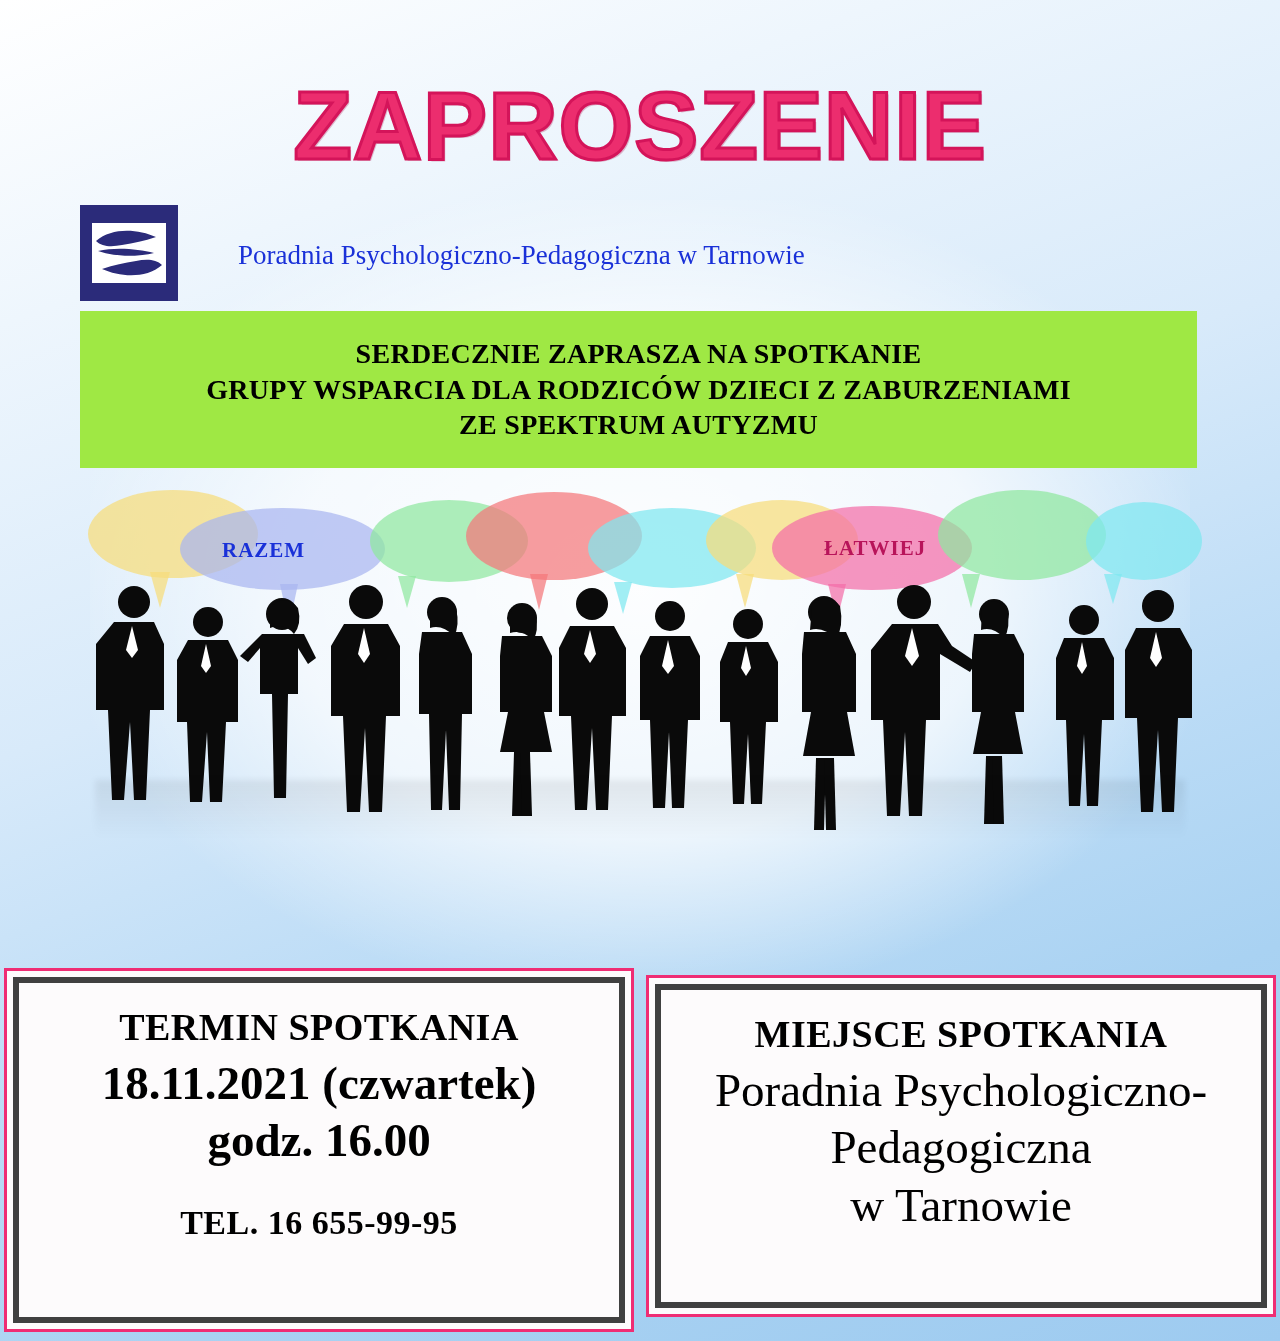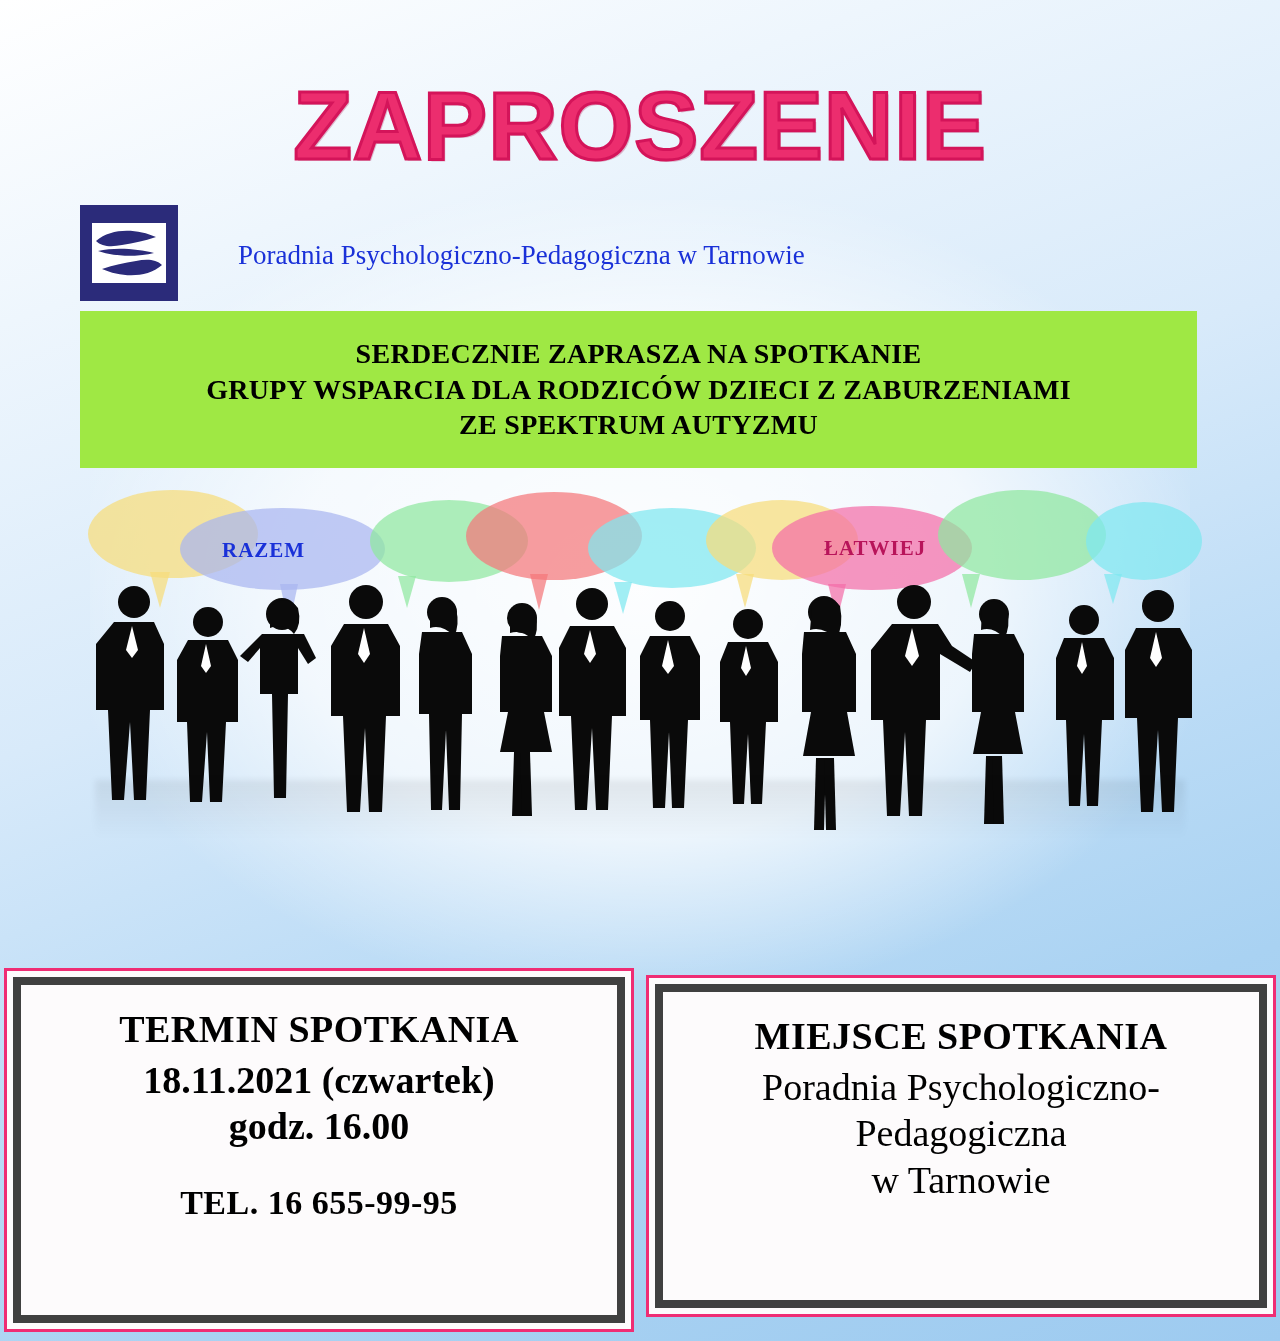--- a/index.html
+++ b/index.html
@@ -141,21 +141,21 @@
 
   
   .box {
     position: absolute;
     background: #fdfbfc;
     border: 3px solid #ef2d74;
     box-sizing: border-box;
     padding: 6px;
   }
   .box-inner {
-    border: 8px solid #404040;
+    border: 6px solid #404040;
     width: 100%;
     height: 100%;
     box-sizing: border-box;
     display: flex;
     flex-direction: column;
     align-items: center;
     justify-content: flex-start;
     padding-top: 22px;
   }
   #box-date {
@@ -173,21 +173,21 @@
   .box h2 {
     margin: 0 0 6px 0;
     font-family: "Liberation Serif", serif;
     font-weight: bold;
     font-size: 38px;
     color: #000;
     letter-spacing: 0.5px;
   }
   .box .l {
     font-family: "Liberation Serif", serif;
-    font-size: 38px;
+    font-size: 47px;
     color: #000;
     line-height: 1.22;
     text-align: right;
   }
   .box .l.bold { font-weight: bold; }
   .box .spacer { height: 34px; }
   .box .tel {
     font-family: "Liberation Serif", serif;
     font-weight: bold;
     font-size: 34px;

